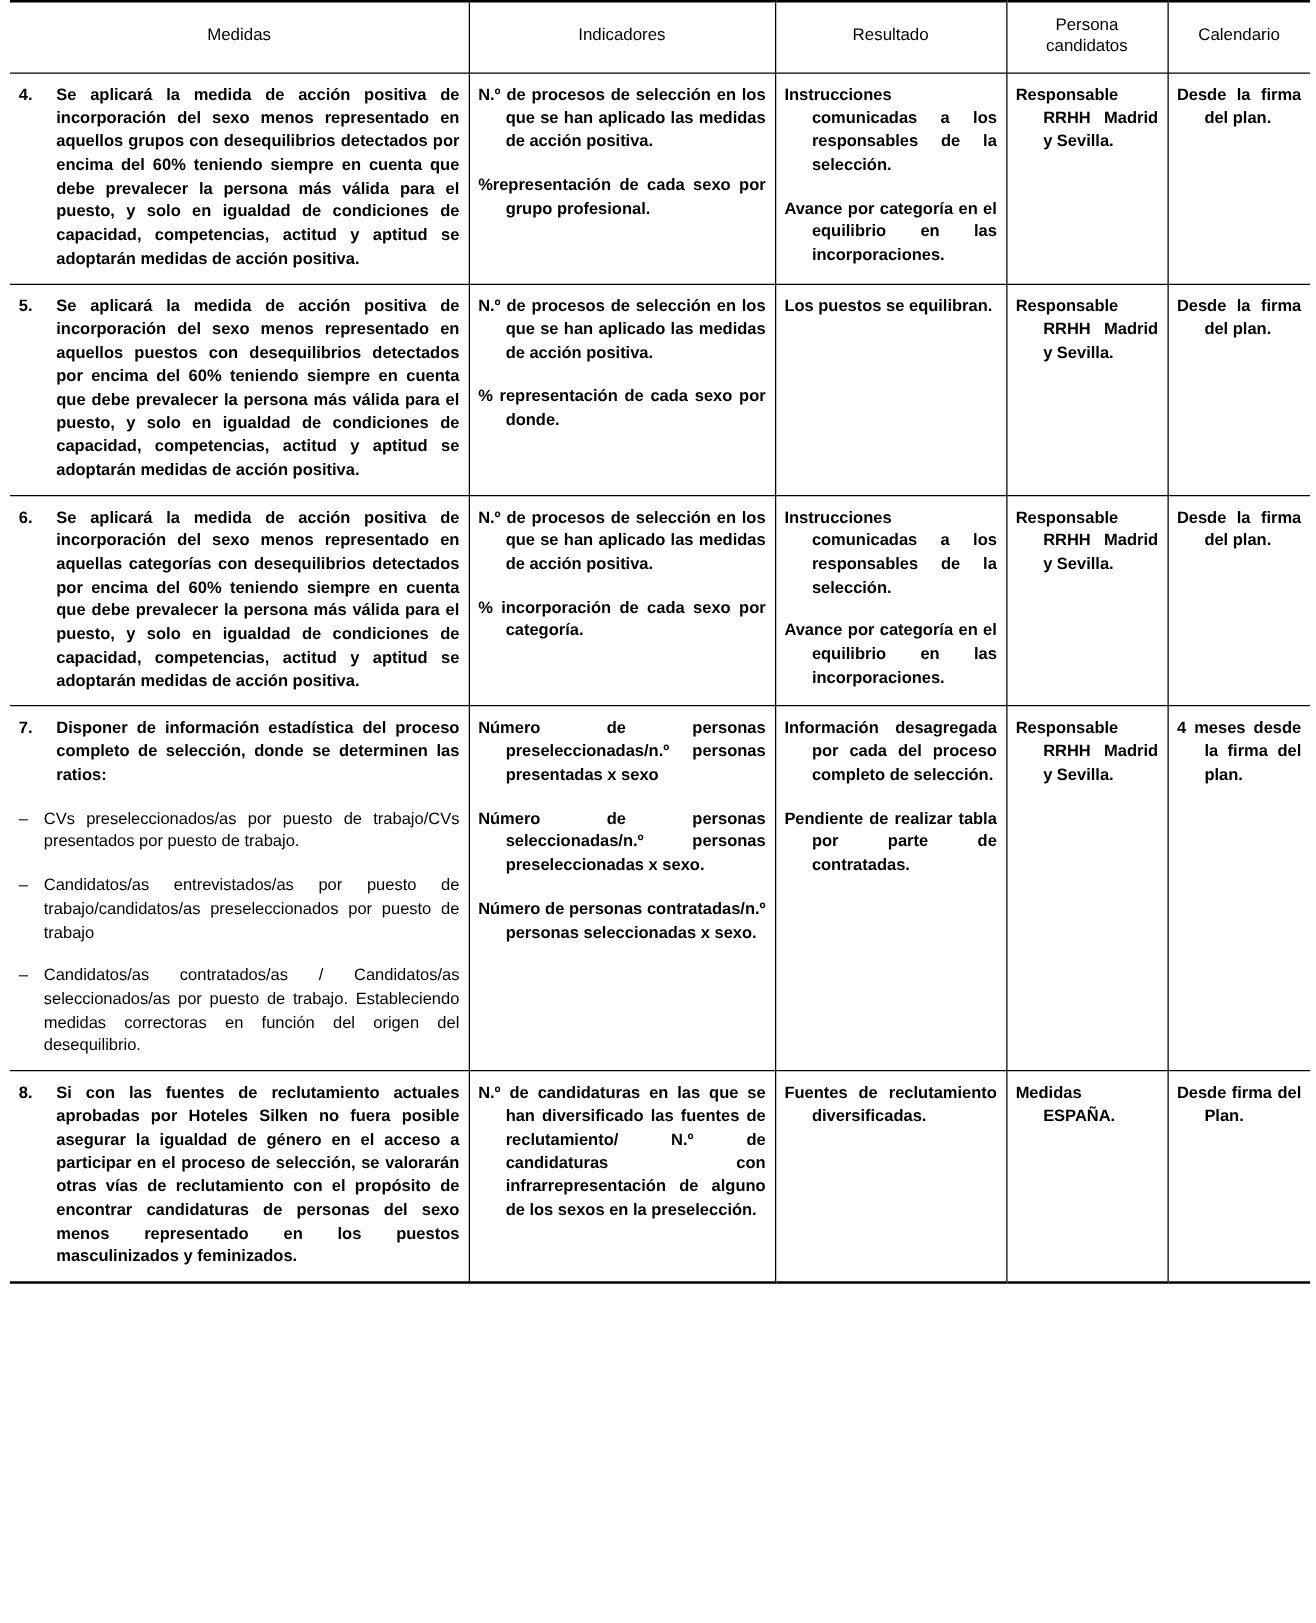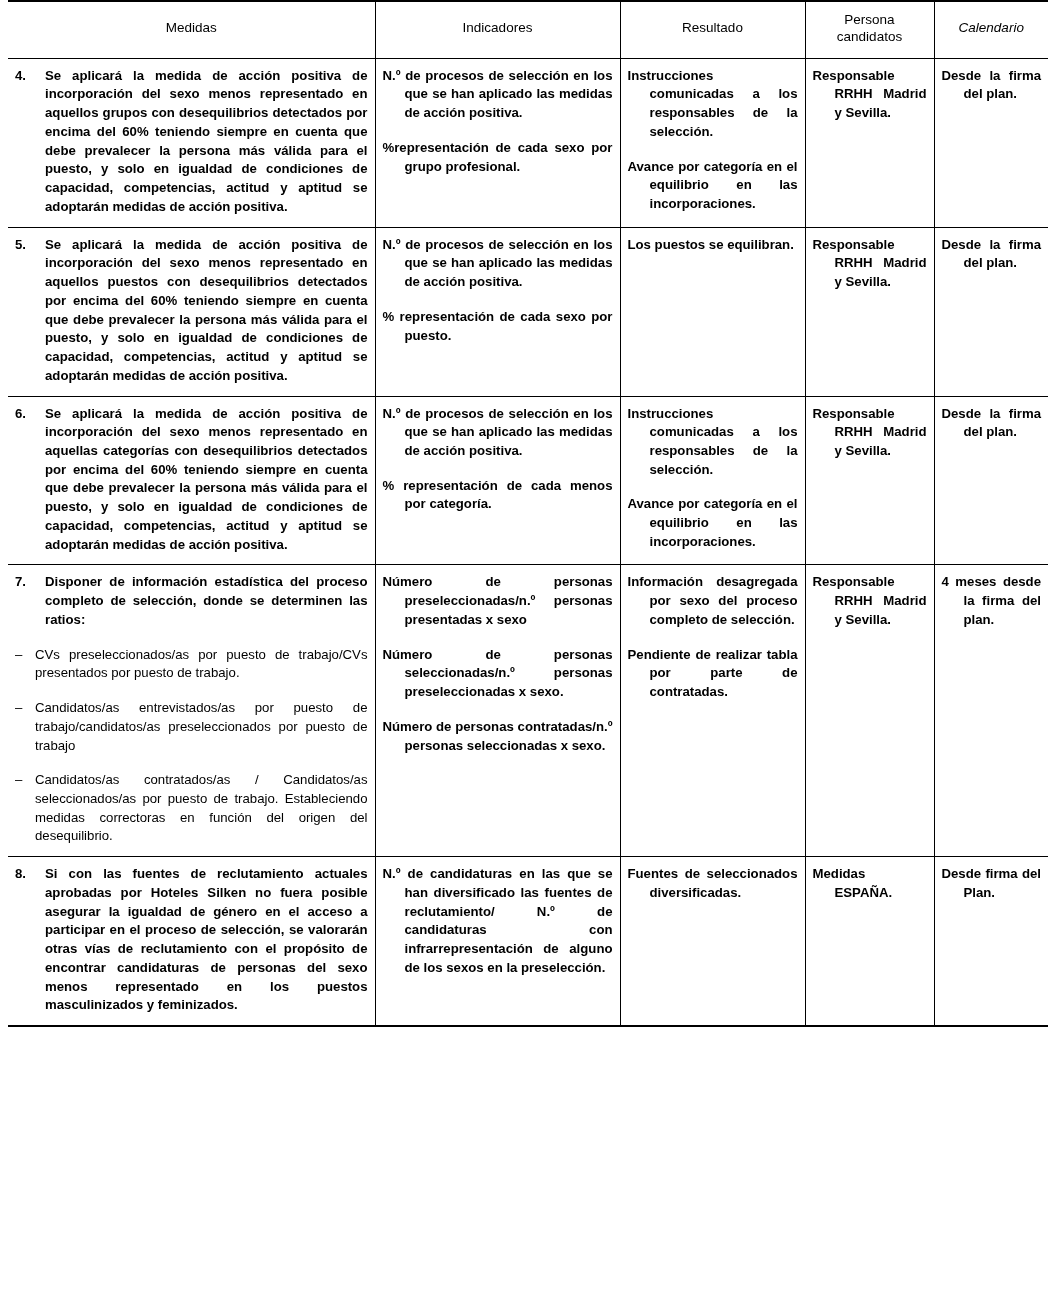--- a/index.html
+++ b/index.html
@@ -44,21 +44,20 @@
     border-right: 1px solid #000;
     font-weight: normal;
     font-size: 13.5px;
     text-align: center;
     vertical-align: middle;
     padding: 10px 6px 12px 6px;
     line-height: 1.25;
   }
   thead th:last-child {
     border-right: none;
-    font-style: italic;
   }
 
   tbody td {
     border-bottom: 1.5px solid #000;
     border-right: 1px solid #000;
     vertical-align: top;
     padding: 8px 7px 10px 7px;
     line-height: 1.42;
   }
   tbody td:last-child {
@@ -153,40 +152,40 @@
           <p class="p hang">Desde la firma del plan.</p>
         </td>
       </tr>
 
       <tr>
         <td>
           <p class="p numbered"><span class="num">5.</span><span>Se aplicará la medida de acción positiva de incorporación del sexo menos representado en aquellos puestos con desequilibrios detectados por encima del 60% teniendo siempre en cuenta que debe prevalecer la persona más válida para el puesto, y solo en igualdad de condiciones de capacidad, competencias, actitud y aptitud se adoptarán medidas de acción positiva.</span></p>
         </td>
         <td>
           <p class="p hang">N.º de procesos de selección en los que se han aplicado las medidas de acción positiva.</p>
-          <p class="p hang">% representación de cada sexo por puesto.</p>
+          <p class="p hang">% representación de cada sexo por donde.</p>
         </td>
         <td>
           <p class="p hang">Los puestos se equilibran.</p>
         </td>
         <td>
           <p class="p hang">Responsable RRHH Madrid y Sevilla.</p>
         </td>
         <td>
           <p class="p hang">Desde la firma del plan.</p>
         </td>
       </tr>
 
       <tr>
         <td>
           <p class="p numbered"><span class="num">6.</span><span>Se aplicará la medida de acción positiva de incorporación del sexo menos representado en aquellas categorías con desequilibrios detectados por encima del 60% teniendo siempre en cuenta que debe prevalecer la persona más válida para el puesto, y solo en igualdad de condiciones de capacidad, competencias, actitud y aptitud se adoptarán medidas de acción positiva.</span></p>
         </td>
         <td>
           <p class="p hang">N.º de procesos de selección en los que se han aplicado las medidas de acción positiva.</p>
-          <p class="p hang">% representación de cada menos por categoría.</p>
+          <p class="p hang">% incorporación de cada sexo por categoría.</p>
         </td>
         <td>
           <p class="p hang">Instrucciones comunicadas a los responsables de la selección.</p>
           <p class="p hang">Avance por categoría en el equilibrio en las incorporaciones.</p>
         </td>
         <td>
           <p class="p hang">Responsable RRHH Madrid y Sevilla.</p>
         </td>
         <td>
           <p class="p hang">Desde la firma del plan.</p>
@@ -199,40 +198,40 @@
           <p class="p dashitem"><span class="dash">–</span><span>CVs preseleccionados/as por puesto de trabajo/CVs presentados por puesto de trabajo.</span></p>
           <p class="p dashitem"><span class="dash">–</span><span>Candidatos/as entrevistados/as por puesto de trabajo/candidatos/as preseleccionados por puesto de trabajo</span></p>
           <p class="p dashitem"><span class="dash">–</span><span>Candidatos/as contratados/as / Candidatos/as seleccionados/as por puesto de trabajo. Estableciendo medidas correctoras en función del origen del desequilibrio.</span></p>
         </td>
         <td>
           <p class="p hang">Número de personas preseleccionadas/n.º personas presentadas x sexo</p>
           <p class="p hang">Número de personas seleccionadas/n.º personas preseleccionadas x sexo.</p>
           <p class="p hang">Número de personas contratadas/n.º personas seleccionadas x sexo.</p>
         </td>
         <td>
-          <p class="p hang">Información desagregada por sexo del proceso completo de selección.</p>
+          <p class="p hang">Información desagregada por cada del proceso completo de selección.</p>
           <p class="p hang">Pendiente de realizar tabla por parte de contratadas.</p>
         </td>
         <td>
           <p class="p hang">Responsable RRHH Madrid y Sevilla.</p>
         </td>
         <td>
           <p class="p hang">4 meses desde la firma del plan.</p>
         </td>
       </tr>
 
       <tr>
         <td>
           <p class="p numbered"><span class="num">8.</span><span>Si con las fuentes de reclutamiento actuales aprobadas por Hoteles Silken no fuera posible asegurar la igualdad de género en el acceso a participar en el proceso de selección, se valorarán otras vías de reclutamiento con el propósito de encontrar candidaturas de personas del sexo menos representado en los puestos masculinizados y feminizados.</span></p>
         </td>
         <td>
           <p class="p hang">N.º de candidaturas en las que se han diversificado las fuentes de reclutamiento/ N.º de candidaturas con infrarrepresentación de alguno de los sexos en la preselección.</p>
         </td>
         <td>
-          <p class="p hang">Fuentes de seleccionados diversificadas.</p>
+          <p class="p hang">Fuentes de reclutamiento diversificadas.</p>
         </td>
         <td>
           <p class="p hang">Medidas ESPAÑA.</p>
         </td>
         <td>
           <p class="p hang">Desde firma del Plan.</p>
         </td>
       </tr>
 
     </tbody>

